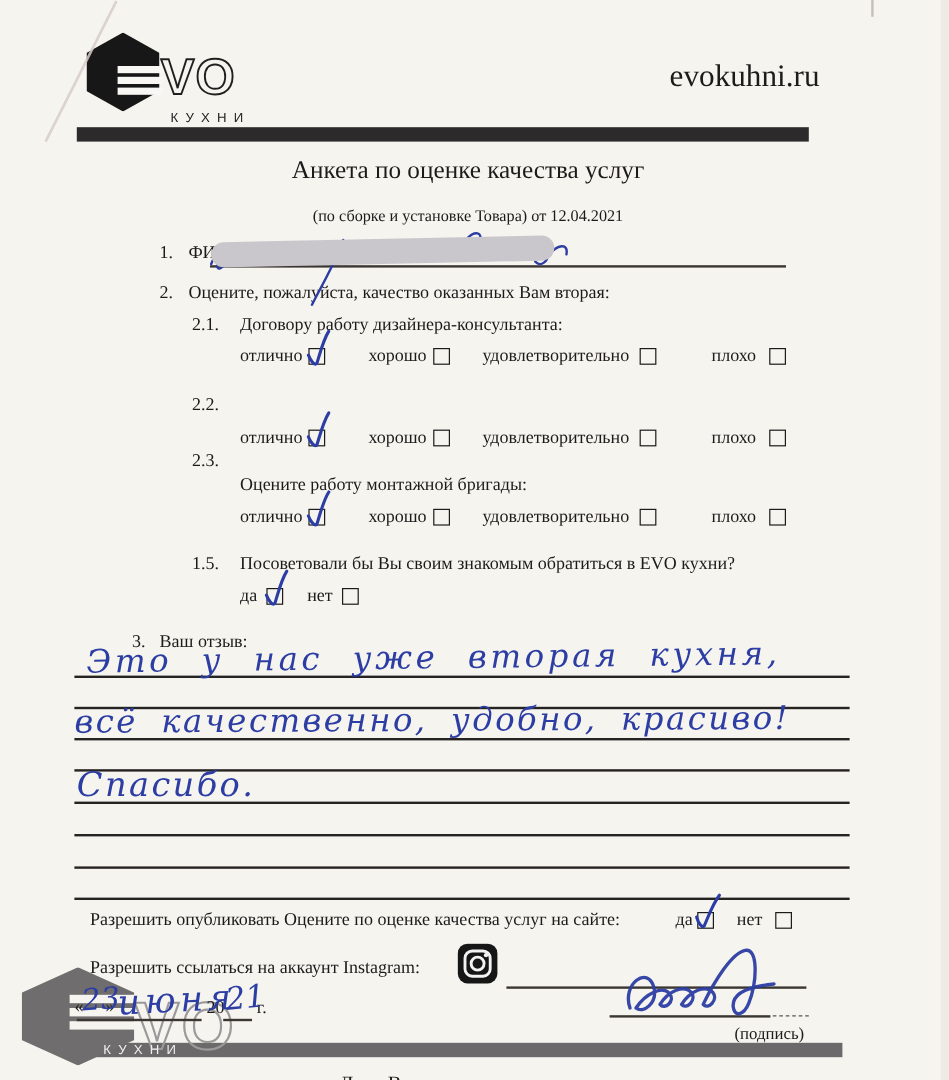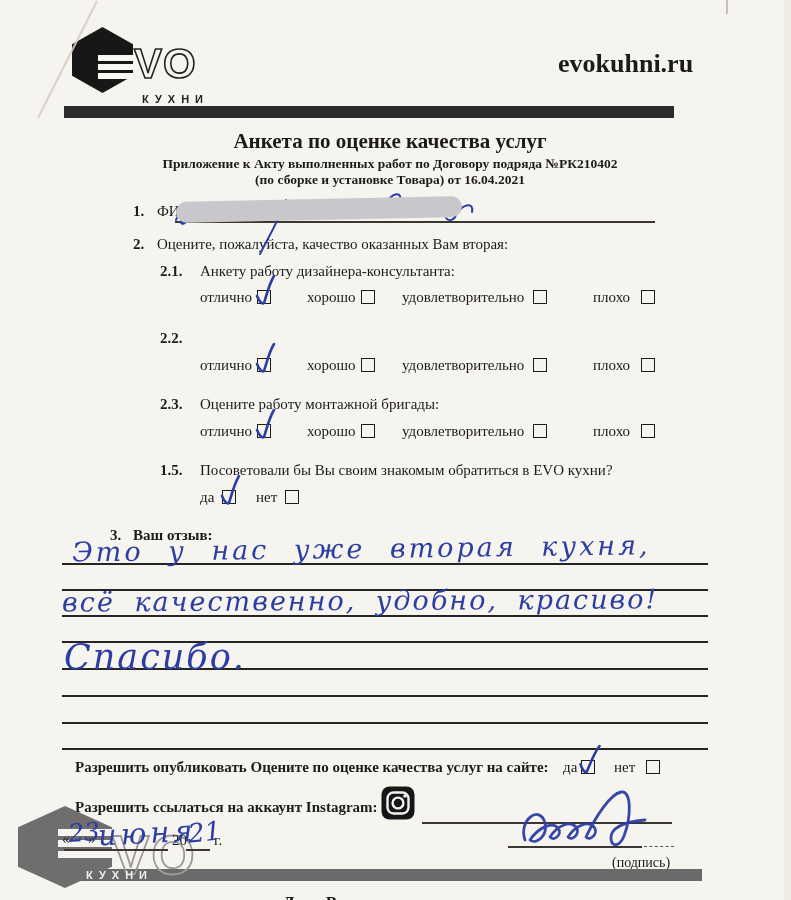--- a/index.html
+++ b/index.html
@@ -1,19 +1,19 @@
 <!DOCTYPE html>
 <html><head>
 <meta charset="utf-8">
 <style>
   html,body{margin:0;padding:0;background:#e9e7e2;}
   .page{position:relative;width:791px;height:900px;background:#f6f4ef;overflow:hidden;
         font-family:"Liberation Serif",serif;color:#1c1b1a;}
   .t{position:absolute;white-space:nowrap;font-size:15px;line-height:1.25;}
-  .b{font-weight:700;}
+  .b{font-weight:400;}
   .sans{font-family:"Liberation Sans",sans-serif;}
   .cb{position:absolute;width:12px;height:12px;border:1.6px solid #1b1b1b;background:transparent;}
   .rule{position:absolute;height:2px;background:#262422;}
   .thinrule{position:absolute;height:1.5px;background:#3a3733;}
   .hand{position:absolute;font-family:"DejaVu Serif",serif;font-style:italic;color:#2c3da3;
         white-space:nowrap;}
   .tick{position:absolute;overflow:visible;pointer-events:none;}
   .bar{position:absolute;background:#2c2a2b;}
   .center{transform:translateX(-50%);text-align:center;}
   .blob{position:absolute;background:#c9c7cb;border-radius:11px;transform:rotate(-1.2deg);}
@@ -41,42 +41,41 @@
   <svg style="position:absolute;left:134px;top:40px;overflow:visible" width="80" height="48" viewBox="0 0 80 48">
     <text x="0" y="38" font-family="Liberation Sans, sans-serif" font-size="42" font-weight="bold" fill="none" stroke="#1f1f1f" stroke-width="1.6" letter-spacing="1">VO</text>
   </svg>
   <span class="t sans b" style="left:142px;top:93px;font-size:11px;letter-spacing:6px;color:#232323;">КУХНИ</span>
 
   <span class="t b" style="left:558px;top:48px;font-size:26px;">evokuhni.ru</span>
 
   <div class="bar" style="left:64px;top:106px;width:610px;height:12px;"></div>
 
   <span class="t b center" style="left:390px;top:128px;font-size:21px;">Анкета по оценке качества услуг</span>
-  <span class="t b center" style="left:390px;top:156px;font-size:13.5px;">Приложение к Акту выполненных работ по Договору подряда №РК210402</span>
-  <span class="t b center" style="left:390px;top:172px;font-size:13.5px;">(по сборке и установке Товара) от 16.04.2021</span>
+  <span class="t b center" style="left:390px;top:172px;font-size:13.5px;">(по сборке и установке Товара) от 12.04.2021</span>
 
   <span class="t b" style="left:133px;top:202px;">1.</span>
   <span class="t" style="left:157px;top:202px;">ФИО:</span>
   <div class="thinrule" style="left:175px;top:221px;width:480px;"></div>
   <svg style="position:absolute;left:170px;top:190px;z-index:1" width="310" height="70" viewBox="0 0 310 70">
     <g fill="none" stroke="#2c3da3" stroke-width="2" stroke-linecap="round">
       <path d="M6,30 C10,18 22,14 20,24 C18,34 8,38 12,28"></path>
       <path d="M116,10 C110,28 98,48 90,64"></path>
       <path d="M220,8 C226,2 232,4 230,10"></path>
       <path d="M270,26 C274,16 284,12 286,20 C288,28 280,33 276,28"></path>
       <path d="M288,22 C294,14 304,12 302,22"></path>
     </g>
   </svg>
   <div class="blob" style="left:176px;top:199px;width:286px;height:21px;z-index:2;"></div>
 
   <span class="t b" style="left:133px;top:235px;">2.</span>
   <span class="t" style="left:157px;top:235px;">Оцените, пожалуйста, качество оказанных Вам вторая:</span>
 
   <span class="t b" style="left:160px;top:262px;">2.1.</span>
-  <span class="t" style="left:200px;top:262px;">Анкету работу дизайнера-консультанта:</span>
+  <span class="t" style="left:200px;top:262px;">Договору работу дизайнера-консультанта:</span>
   <span class="t" style="left:200px;top:288px;">отлично</span>
   <span class="cb" style="left:257px;top:290px;"></span>
   <svg class="tick" style="left:253px;top:274px" width="24" height="34" viewBox="0 0 24 34">
     <path d="M4,22 C6,27 9,30.5 11,29 C13,23 16,10 21,2" fill="none" stroke="#2c3da3" stroke-width="2.6" stroke-linecap="round"></path>
   </svg>
   <span class="t" style="left:307px;top:288px;">хорошо</span>
   <span class="cb" style="left:361px;top:290px;"></span>
   <span class="t" style="left:402px;top:288px;">удовлетворительно</span>
   <span class="cb" style="left:533px;top:290px;"></span>
   <span class="t" style="left:593px;top:288px;">плохо</span>
@@ -88,21 +87,21 @@
   <svg class="tick" style="left:253px;top:342px" width="24" height="34" viewBox="0 0 24 34">
     <path d="M4,22 C6,27 9,30.5 11,29 C13,23 16,10 21,2" fill="none" stroke="#2c3da3" stroke-width="2.6" stroke-linecap="round"></path>
   </svg>
   <span class="t" style="left:307px;top:356px;">хорошо</span>
   <span class="cb" style="left:361px;top:358px;"></span>
   <span class="t" style="left:402px;top:356px;">удовлетворительно</span>
   <span class="cb" style="left:533px;top:358px;"></span>
   <span class="t" style="left:593px;top:356px;">плохо</span>
   <span class="cb" style="left:641px;top:358px;"></span>
 
-  <span class="t b" style="left:160px;top:395px;text-align:center;">2.3.</span>
+  <span class="t b" style="left:160px;top:375px;text-align:center;">2.3.</span>
   <span class="t" style="left:200px;top:395px;">Оцените работу монтажной бригады:</span>
   <span class="t" style="left:200px;top:422px;">отлично</span>
   <span class="cb" style="left:257px;top:424px;"></span>
   <svg class="tick" style="left:253px;top:408px" width="24" height="34" viewBox="0 0 24 34">
     <path d="M4,22 C6,27 9,30.5 11,29 C13,23 16,10 21,2" fill="none" stroke="#2c3da3" stroke-width="2.6" stroke-linecap="round"></path>
   </svg>
   <span class="t" style="left:307px;top:422px;">хорошо</span>
   <span class="cb" style="left:361px;top:424px;"></span>
   <span class="t" style="left:402px;top:422px;">удовлетворительно</span>
   <span class="cb" style="left:533px;top:424px;"></span>
@@ -126,21 +125,21 @@
   <div class="rule" style="left:62px;top:589px;width:646px;"></div>
   <div class="rule" style="left:62px;top:615px;width:646px;"></div>
   <div class="rule" style="left:62px;top:641px;width:646px;"></div>
   <div class="rule" style="left:62px;top:668px;width:646px;"></div>
   <div class="rule" style="left:62px;top:695px;width:646px;"></div>
   <div class="rule" style="left:62px;top:722px;width:646px;"></div>
   <div class="rule" style="left:62px;top:748px;width:646px;"></div>
 
   <span class="hand" style="left:72px;top:533px;font-size:27px;letter-spacing:3px;word-spacing:13px;transform:rotate(-0.7deg);z-index:2;">Это у нас уже вторая кухня,</span>
   <span class="hand" style="left:62px;top:585px;font-size:27px;letter-spacing:2px;word-spacing:9px;transform:rotate(-0.3deg);z-index:2;">всё качественно, удобно, красиво!</span>
-  <span class="hand" style="left:64px;top:637px;font-size:35px;letter-spacing:2px;z-index:2;">Спасибо.</span>
+  <span class="hand" style="left:64px;top:637px;font-size:28px;letter-spacing:2px;z-index:2;">Спасибо.</span>
 
   <span class="t b" style="left:75px;top:758px;">Разрешить опубликовать Оцените по оценке качества услуг на сайте:</span>
   <span class="t" style="left:563px;top:758px;">да</span>
   <span class="cb" style="left:581px;top:760px;"></span>
   <svg class="tick" style="left:577px;top:743px;transform:rotate(6deg)" width="24" height="34" viewBox="0 0 24 34">
     <path d="M4,22 C6,27 9,30.5 11,29 C13,23 16,10 21,2" fill="none" stroke="#2c3da3" stroke-width="2.6" stroke-linecap="round"></path>
   </svg>
   <span class="t" style="left:614px;top:758px;">нет</span>
   <span class="cb" style="left:646px;top:760px;"></span>
 

